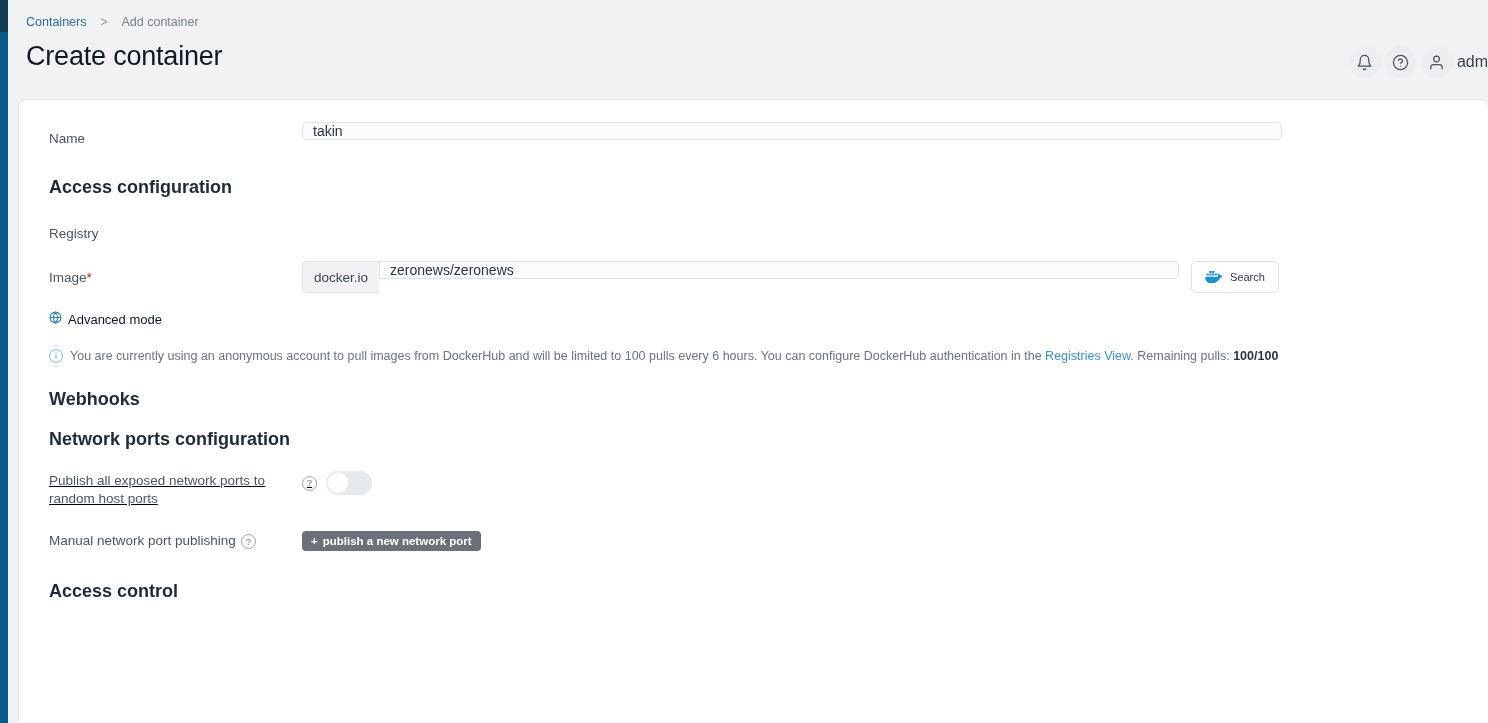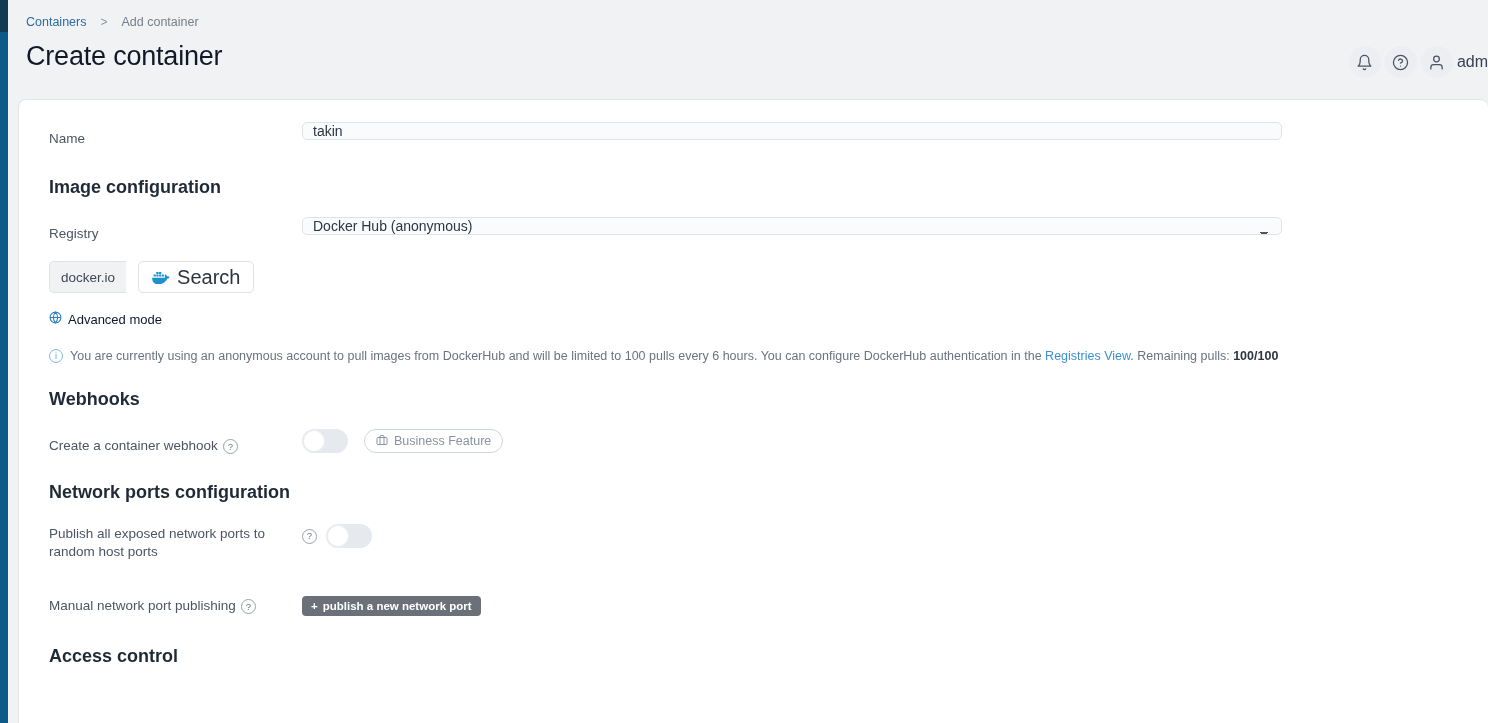--- a/index.html
+++ b/index.html
@@ -176,21 +176,21 @@
     background: #fafbfc;
   }
   .btn-search {
     margin-left: 12px;
     height: 32px;
     display: flex; align-items: center; gap: 7px;
     padding: 0 13px;
     background: #ffffff;
     border: 1px solid #dfe3e8;
     border-radius: 5px;
-    font-size: 20px;
+    font-size: 11px;
     color: #2b3542;
     cursor: pointer;
     font-family: "Liberation Sans", sans-serif;
     white-space: nowrap;
   }
 
   .adv-link {
     display: inline-flex; align-items: center; gap: 6px;
     color: #0f172a;
     font-size: 13px;
@@ -332,35 +332,34 @@
     <div class="card-wrap">
       <div class="card">
 
         <div class="row" style="margin-bottom:29px;">
           <div class="lbl">Name</div>
           <div class="ctl">
             <input class="input" type="text" value="takin" style="">
           </div>
         </div>
 
-        <div class="sec-title" style="margin-bottom:19px;">Image configuration</div>
+        <div class="sec-title" style="margin-bottom:19px;">Access configuration</div>
 
         <div class="row" style="margin-bottom:18px;">
           <div class="lbl">Registry</div>
-          <div class="ctl">
-            <select class="input">
-              <option>Docker Hub (anonymous)</option>
-            </select>
-          </div>
         </div>
 
         <div class="row" style="margin-bottom:17px;">
+          <div class="lbl">
+            <span>Image</span><span class="req">*</span>
+          </div>
           <div class="ctl">
             <div class="input-group">
               <span class="addon">docker.io</span>
+              <input class="input input-img" type="text" value="zeronews/zeronews" style="">
               <button class="btn-search">
                 <span>
                   <svg width="18" height="13" viewBox="0 0 24 17" fill="#1d91d0">
                     <path d="M22.5 7.2c-.5-.35-1.7-.5-2.6-.3-.12-.9-.6-1.7-1.45-2.4l-.5-.35-.34.5c-.44.67-.63 1.6-.57 2.45.04.3.16.84.48 1.3-.32.18-.95.42-1.78.4H.33l-.05.28c-.15.9-.15 3.7 1.65 5.84C3.3 16.8 5.37 17.6 8.1 17.6c5.9 0 10.27-2.72 12.32-7.66 0 0 .5.02 1.17-.14.7-.16 1.2-.53 1.4-.95l.35-.65-.84-.5z"></path>
                     <rect x="2.2" y="4.5" width="2.9" height="2.7" rx=".2"></rect>
                     <rect x="5.8" y="4.5" width="2.9" height="2.7" rx=".2"></rect>
                     <rect x="9.4" y="4.5" width="2.9" height="2.7" rx=".2"></rect>
                     <rect x="13" y="4.5" width="2.9" height="2.7" rx=".2"></rect>
                     <rect x="5.8" y="1.2" width="2.9" height="2.7" rx=".2"></rect>
                     <rect x="9.4" y="1.2" width="2.9" height="2.7" rx=".2"></rect>
@@ -386,43 +385,24 @@
         </div>
 
 
         <div class="notice" style="margin-bottom:25px;">
           <span class="info-ico">i</span>
           <span><span>You are currently using an anonymous account to pull images from DockerHub and will be limited to 100 pulls every 6 hours. You can configure DockerHub authentication in the </span><a>Registries View</a><span>. Remaining pulls: </span><b>100/100</b></span>
         </div>
 
         <div class="sec-title" style="margin-bottom:19px;">Webhooks</div>
 
-        <div class="row" style="margin-bottom:27px;">
-          <div class="lbl">
-            <span>Create a container webhook</span><span class="q">?</span>
-          </div>
-          <div class="ctl" style="display:flex;align-items:center;">
-            <div class="toggle off">
-                <div class="knob"></div>
-              </div>
-            <span class="pill-biz">
-              <span>
-                <svg width="12" height="12" viewBox="0 0 24 24" fill="none" stroke="#8a94a0" stroke-width="2">
-                  <rect x="2" y="7" width="20" height="14" rx="2"></rect>
-                  <path d="M16 21V5a2 2 0 0 0-2-2h-4a2 2 0 0 0-2 2v16"></path>
-                </svg>
-              </span>
-              <span>Business Feature</span>
-            </span>
-          </div>
-        </div>
 
         <div class="sec-title" style="margin-bottom:17px;">Network ports configuration</div>
 
-        <div class="row" style="margin-bottom:34px;">
+        <div class="row" style="margin-bottom:22px;text-decoration:underline;">
           <div class="lbl lbl-2line">Publish all exposed network ports to random host ports</div>
           <div class="ctl" style="display:flex;align-items:center;padding-top:4px;">
             <span class="q q-standalone">?</span>
             <div class="toggle off">
                 <div class="knob"></div>
               </div>
           </div>
         </div>
 
         <div class="row" style="margin-bottom:30px;">

